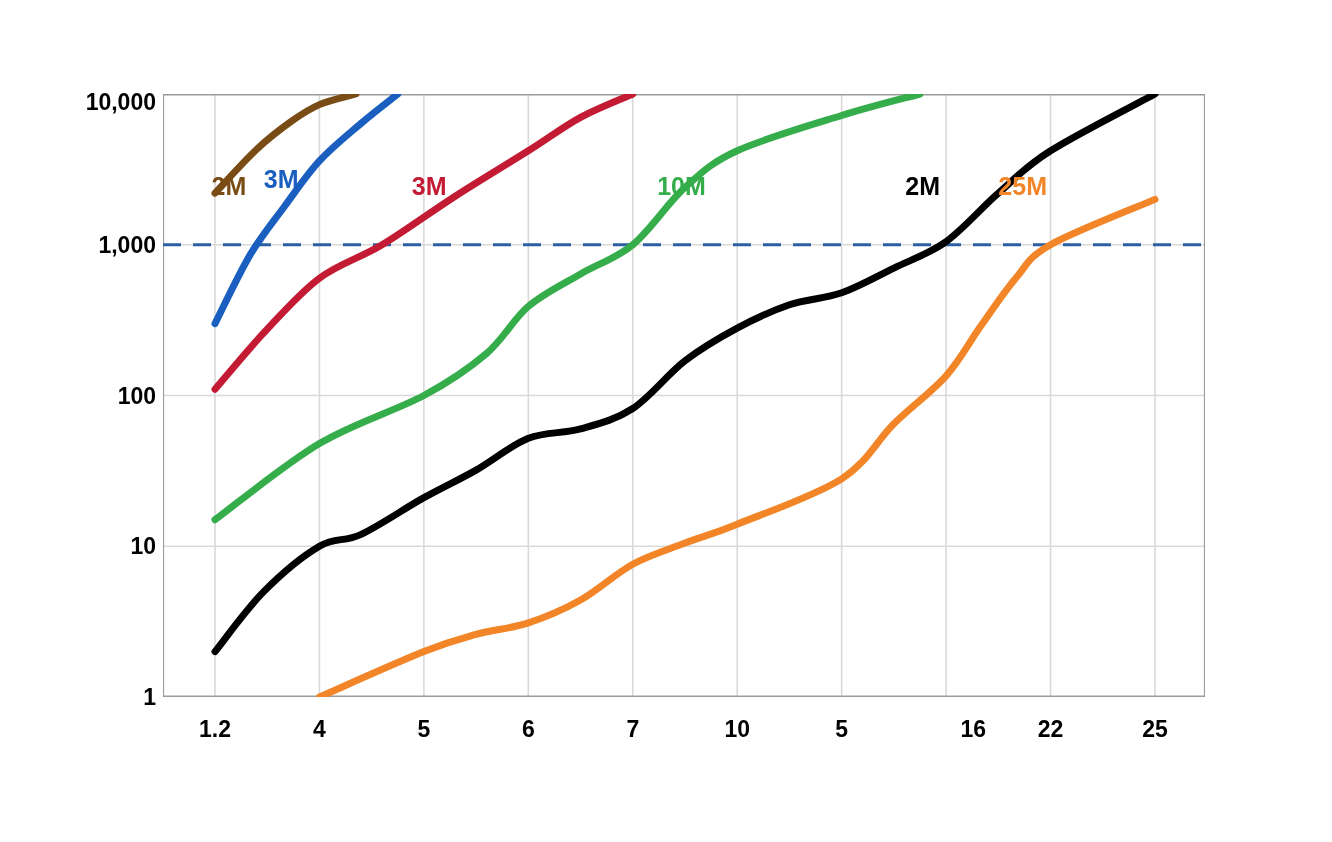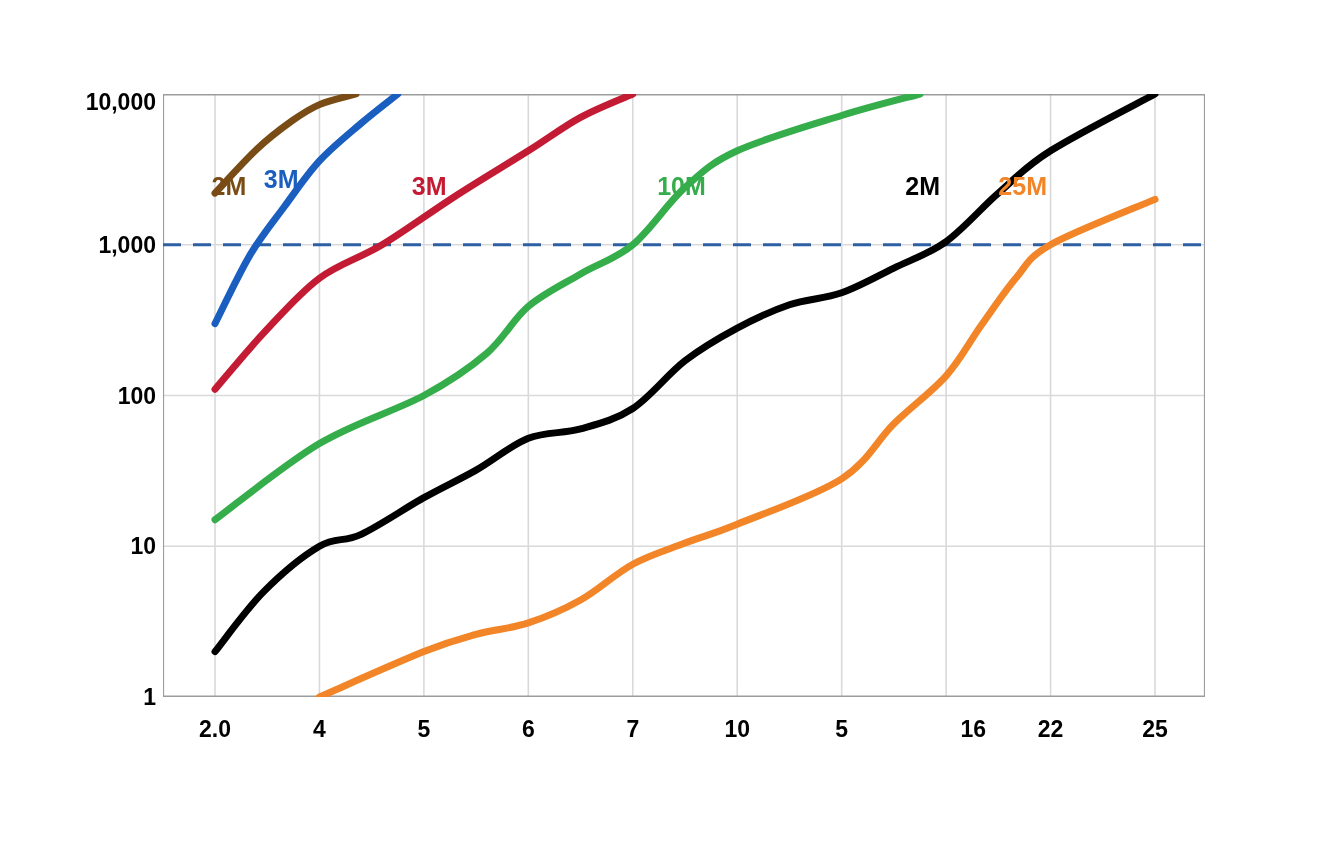--- a/index.html
+++ b/index.html
@@ -117,21 +117,21 @@
       </svg>
   <div class="series-label" style="color: rgb(122, 76, 21); left: 65.9px; top: 92.1px;">2M</div>
       <div class="series-label" style="color: rgb(26, 95, 192); left: 118.1px; top: 85px;">3M</div>
       <div class="series-label" style="color: rgb(194, 27, 51); left: 266.1px; top: 92.1px;">3M</div>
       <div class="series-label" style="color: rgb(53, 173, 74); left: 518.5px; top: 92.1px;">10M</div>
       <div class="series-label" style="color: rgb(0, 0, 0); left: 759.6px; top: 92.1px;">2M</div>
       <div class="series-label" style="color: rgb(242, 133, 39); left: 859.7px; top: 92.1px;">25M</div>
     </div>
 
   <div id="x-tick-labels">
-      <div class="xtick-label" style="left: 52px;">2.0</div>
+      <div class="xtick-label" style="left: 52px;">1.2</div>
       <div class="xtick-label" style="left: 156.4px;">4</div>
       <div class="xtick-label" style="left: 260.9px;">5</div>
       <div class="xtick-label" style="left: 365.3px;">6</div>
       <div class="xtick-label" style="left: 469.8px;">7</div>
       <div class="xtick-label" style="left: 574.2px;">10</div>
       <div class="xtick-label" style="left: 678.7px;">5</div>
       <div class="xtick-label" style="left: 783.1px; text-align: right;">16</div>
       <div class="xtick-label" style="left: 887.6px;">22</div>
       <div class="xtick-label" style="left: 992px;">25</div>
     </div>

